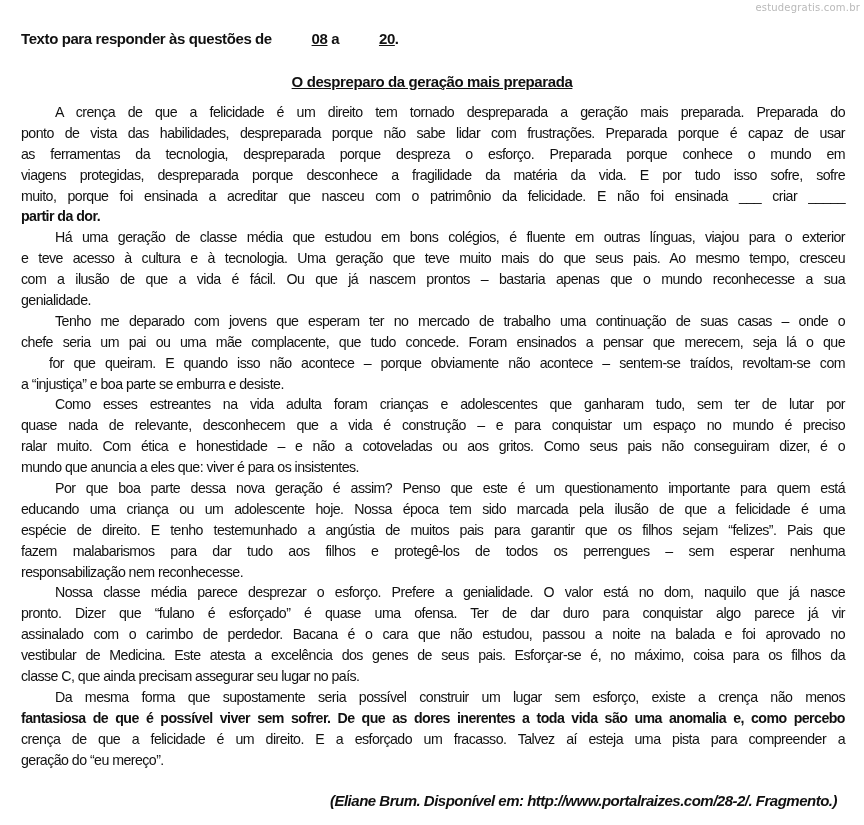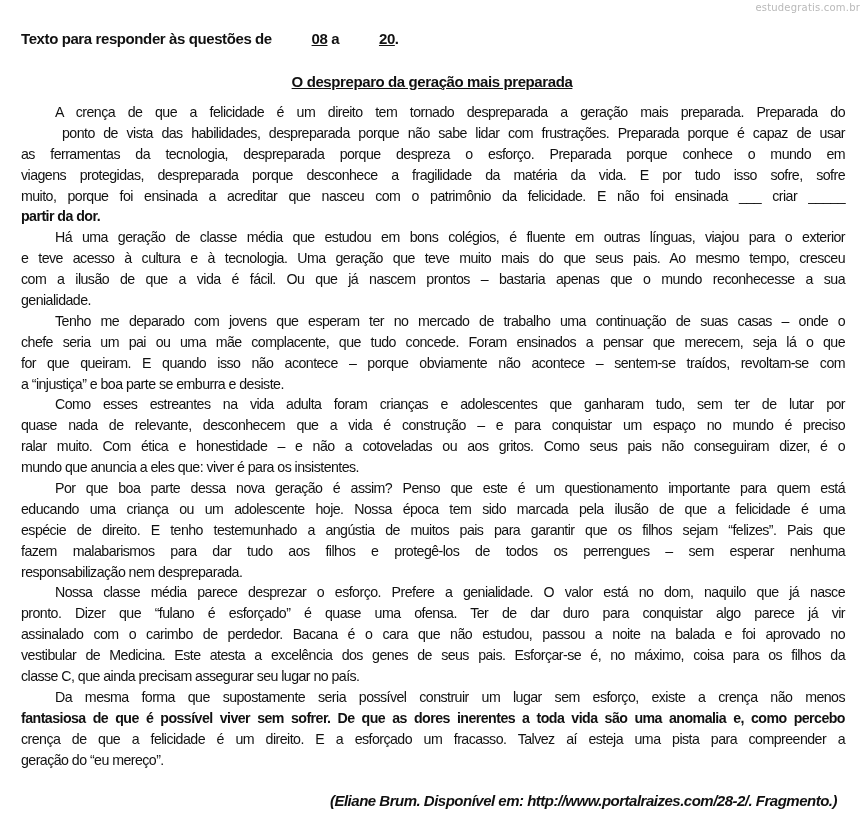--- a/index.html
+++ b/index.html
@@ -28,50 +28,50 @@
 
 <div class="watermark">estudegratis.com.br</div>
 
 <div class="heading"><span>Texto para responder às questões de </span><u>08</u><span> a </span><u>20</u><span>.</span></div>
 
 <div class="title"><span>O despreparo da geração mais preparada</span></div>
 
 <div class="body" id="body">
     <div>
       <div class="line first" style="white-space: nowrap; word-spacing: 0px;"><span style="white-space: nowrap;">A crença de que a felicidade é um direito tem tornado despreparada a geração mais preparada. Preparada do</span></div>
-      <div class="line" style="white-space: nowrap; word-spacing: 0px;"><span style="white-space: nowrap; margin-left: 41px;">ponto de vista das habilidades, despreparada porque não sabe lidar com frustrações. Preparada porque é capaz de usar</span></div>
+      <div class="line" style="white-space: nowrap; word-spacing: 0px;"><span style="white-space: nowrap;">ponto de vista das habilidades, despreparada porque não sabe lidar com frustrações. Preparada porque é capaz de usar</span></div>
       <div class="line" style="white-space: nowrap; word-spacing: 0px;"><span style="white-space: nowrap;">as ferramentas da tecnologia, despreparada porque despreza o esforço. Preparada porque conhece o mundo em</span></div>
       <div class="line" style="white-space: nowrap; word-spacing: 0px;"><span style="white-space: nowrap;">viagens protegidas, despreparada porque desconhece a fragilidade da matéria da vida. E por tudo isso sofre, sofre</span></div>
       <div class="line" style="white-space: nowrap; word-spacing: 0px;"><span style="white-space: nowrap;">muito, porque foi ensinada a acreditar que nasceu com o patrimônio da felicidade. E não foi ensinada ___ criar _____</span></div>
       <div class="line last" style="white-space: nowrap;"><span style="white-space: nowrap; font-weight: bold;">partir da dor.</span></div>
     </div>
     <div>
       <div class="line first" style="white-space: nowrap; word-spacing: 0px;"><span style="white-space: nowrap;">Há uma geração de classe média que estudou em bons colégios, é fluente em outras línguas, viajou para o exterior</span></div>
       <div class="line" style="white-space: nowrap; word-spacing: 0px;"><span style="white-space: nowrap;">e teve acesso à cultura e à tecnologia. Uma geração que teve muito mais do que seus pais. Ao mesmo tempo, cresceu</span></div>
       <div class="line" style="white-space: nowrap; word-spacing: 0px;"><span style="white-space: nowrap;">com a ilusão de que a vida é fácil. Ou que já nascem prontos – bastaria apenas que o mundo reconhecesse a sua</span></div>
       <div class="line last" style="white-space: nowrap;"><span style="white-space: nowrap;">genialidade.</span></div>
     </div>
     <div>
       <div class="line first" style="white-space: nowrap; word-spacing: 0px;"><span style="white-space: nowrap;">Tenho me deparado com jovens que esperam ter no mercado de trabalho uma continuação de suas casas – onde o</span></div>
       <div class="line" style="white-space: nowrap; word-spacing: 0px;"><span style="white-space: nowrap;">chefe seria um pai ou uma mãe complacente, que tudo concede. Foram ensinados a pensar que merecem, seja lá o que</span></div>
-      <div class="line" style="white-space: nowrap; word-spacing: 0px;"><span style="white-space: nowrap;">for que queiram. E quando isso não acontece – porque obviamente não acontece – sentem-se traídos, revoltam-se com</span></div>
+      <div class="line" style="white-space: nowrap; word-spacing: 0px;"><span style="white-space: nowrap; margin-left: 28px;">for que queiram. E quando isso não acontece – porque obviamente não acontece – sentem-se traídos, revoltam-se com</span></div>
       <div class="line last" style="white-space: nowrap;"><span style="white-space: nowrap;">a “injustiça” e boa parte se emburra e desiste.</span></div>
     </div>
     <div>
       <div class="line first" style="white-space: nowrap; word-spacing: 0px;"><span style="white-space: nowrap;">Como esses estreantes na vida adulta foram crianças e adolescentes que ganharam tudo, sem ter de lutar por</span></div>
       <div class="line" style="white-space: nowrap; word-spacing: 0px;"><span style="white-space: nowrap;">quase nada de relevante, desconhecem que a vida é construção – e para conquistar um espaço no mundo é preciso</span></div>
       <div class="line" style="white-space: nowrap; word-spacing: 0px;"><span style="white-space: nowrap;">ralar muito. Com ética e honestidade – e não a cotoveladas ou aos gritos. Como seus pais não conseguiram dizer, é o</span></div>
       <div class="line last" style="white-space: nowrap;"><span style="white-space: nowrap;">mundo que anuncia a eles que: viver é para os insistentes.</span></div>
     </div>
     <div>
       <div class="line first" style="white-space: nowrap; word-spacing: 0px;"><span style="white-space: nowrap;">Por que boa parte dessa nova geração é assim? Penso que este é um questionamento importante para quem está</span></div>
       <div class="line" style="white-space: nowrap; word-spacing: 0px;"><span style="white-space: nowrap;">educando uma criança ou um adolescente hoje. Nossa época tem sido marcada pela ilusão de que a felicidade é uma</span></div>
       <div class="line" style="white-space: nowrap; word-spacing: 0px;"><span style="white-space: nowrap;">espécie de direito. E tenho testemunhado a angústia de muitos pais para garantir que os filhos sejam “felizes”. Pais que</span></div>
       <div class="line" style="white-space: nowrap; word-spacing: 0px;"><span style="white-space: nowrap;">fazem malabarismos para dar tudo aos filhos e protegê-los de todos os perrengues – sem esperar nenhuma</span></div>
-      <div class="line last" style="white-space: nowrap;"><span style="white-space: nowrap;">responsabilização nem despreparada.</span></div>
+      <div class="line last" style="white-space: nowrap;"><span style="white-space: nowrap;">responsabilização nem reconhecesse.</span></div>
     </div>
     <div>
       <div class="line first" style="white-space: nowrap; word-spacing: 0px;"><span style="white-space: nowrap;">Nossa classe média parece desprezar o esforço. Prefere a genialidade. O valor está no dom, naquilo que já nasce</span></div>
       <div class="line" style="white-space: nowrap; word-spacing: 0px;"><span style="white-space: nowrap;">pronto. Dizer que “fulano é esforçado” é quase uma ofensa. Ter de dar duro para conquistar algo parece já vir</span></div>
       <div class="line" style="white-space: nowrap; word-spacing: 0px;"><span style="white-space: nowrap;">assinalado com o carimbo de perdedor. Bacana é o cara que não estudou, passou a noite na balada e foi aprovado no</span></div>
       <div class="line" style="white-space: nowrap; word-spacing: 0px;"><span style="white-space: nowrap;">vestibular de Medicina. Este atesta a excelência dos genes de seus pais. Esforçar-se é, no máximo, coisa para os filhos da</span></div>
       <div class="line last" style="white-space: nowrap;"><span style="white-space: nowrap;">classe C, que ainda precisam assegurar seu lugar no país.</span></div>
     </div>
     <div>
       <div class="line first" style="white-space: nowrap; word-spacing: 0px;"><span style="white-space: nowrap;">Da mesma forma que supostamente seria possível construir um lugar sem esforço, existe a crença não menos</span></div>

